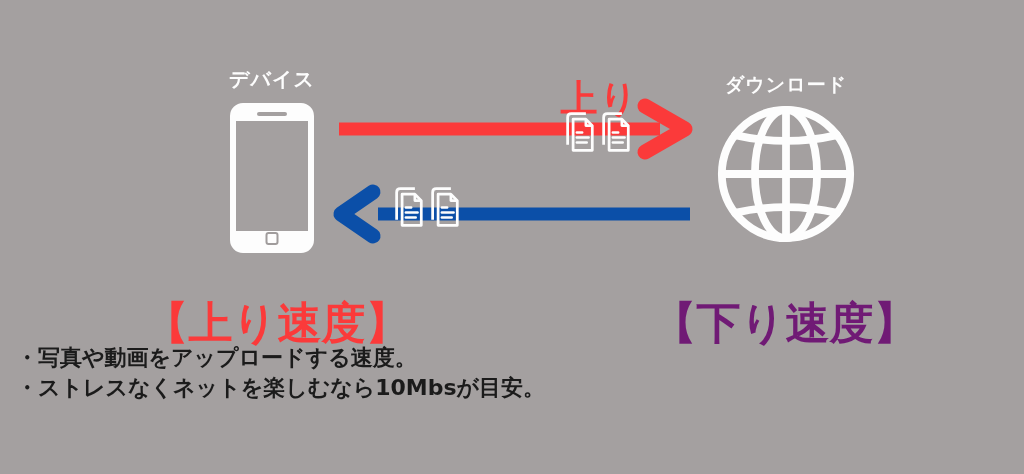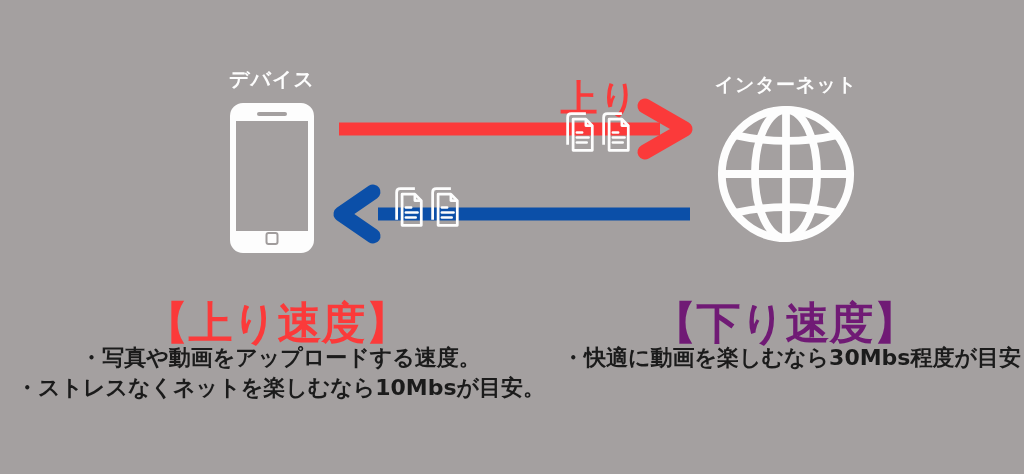--- a/index.html
+++ b/index.html
@@ -36,21 +36,21 @@
   .doc{width:33px;height:42px;}
   
   .flow-label{font-size:37px;letter-spacing:2px;}
   .up-label{left:550px;top:74px;width:100px;color:#fb3a3a;}
   .down-label{left:382px;top:234px;width:100px;color:#0b4fa8;}
   
   .heading{font-size:44px;letter-spacing:0px;}
   .up-heading{left:126px;top:294px;width:302px;color:#fb3a3a;}
   .down-heading{left:634px;top:294px;width:302px;color:#701a75;}
   
-  .bullets{color:#1b1b1b;font-size:22px;line-height:30px;text-align:center;}
+  .bullets{color:#1b1b1b;font-size:22px;line-height:30px;}
   .bullets-left{left:16px;top:343px;}
   .bullets-right{left:562px;top:343px;}
 </style>
 </head>
 <body>
 
 <div class="stage">
 
   <svg width="0" height="0" style="position:absolute" aria-hidden="true">
     <defs>
@@ -68,21 +68,21 @@
   <div class="abs ctr node-label device-label">デバイス</div>
   <div class="abs phone">
     <div class="phone-top">
       <div class="speaker"></div>
     </div>
     <div class="phone-bottom">
       <div class="home-btn"></div>
     </div>
   </div>
 
-  <div class="abs ctr node-label internet-label">インターネット</div>
+  <div class="abs ctr node-label internet-label">ダウンロード</div>
   <svg class="abs globe" width="140" height="140" viewBox="-72 -72 144 144">
     <circle class="stroke-w" stroke-width="8" cx="0" cy="0" r="66"></circle>
     <line class="stroke-w" stroke-width="8" x1="0" y1="-66" x2="0" y2="66"></line>
     <line class="stroke-w" stroke-width="8" x1="-66" y1="0" x2="66" y2="0"></line>
     <ellipse class="stroke-w" stroke-width="8" cx="0" cy="0" rx="32" ry="66"></ellipse>
     <path class="stroke-w" stroke-width="8" stroke-linecap="round" d="M-52.5 -40 Q0 -28 52.5 -40"></path>
     <path class="stroke-w" stroke-width="8" stroke-linecap="round" d="M-52.5 40 Q0 28 52.5 40"></path>
   </svg>
 
   <svg class="abs arrow-up" width="375" height="68" viewBox="0 0 375 68">
@@ -109,16 +109,15 @@
     </svg>
 
   <div class="abs ctr heading up-heading">【上り速度】</div>
   <div class="abs bullets bullets-left">
     <div>・写真や動画をアップロードする速度。</div>
     <div>・ストレスなくネットを楽しむなら10Mbsが目安。</div>
   </div>
 
   <div class="abs ctr heading down-heading">【下り速度】</div>
   <div class="abs bullets bullets-right">
-    <div>・快適に動画を楽しむなら30Mbs程度が目安</div>
   </div>
 
 </div>
 
 </body></html>

